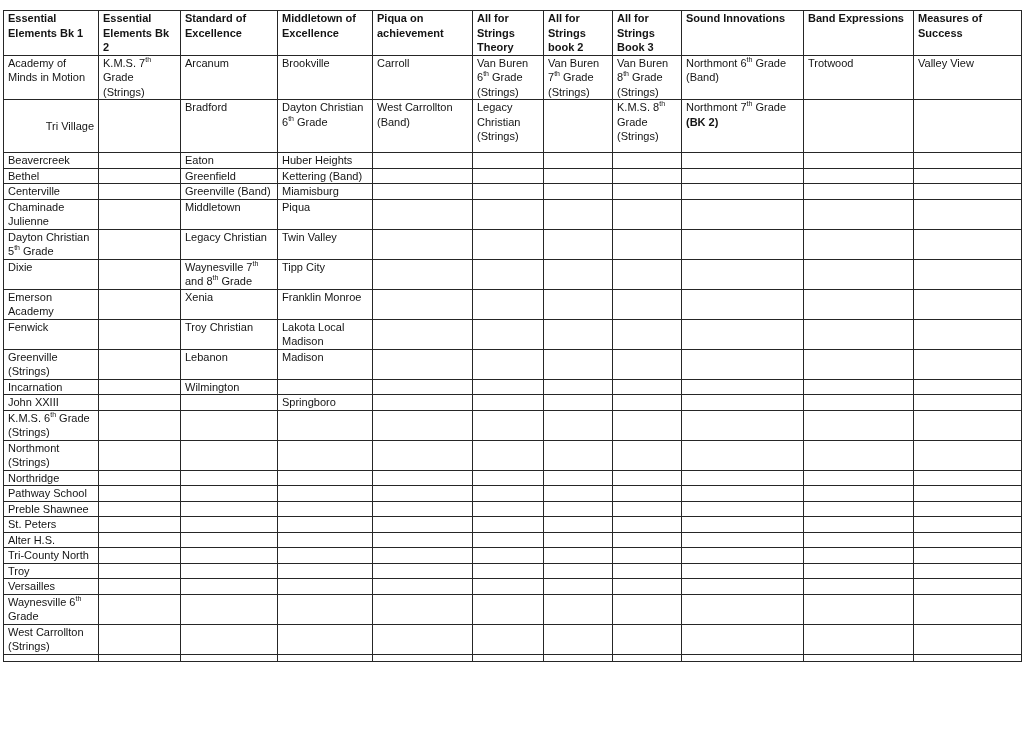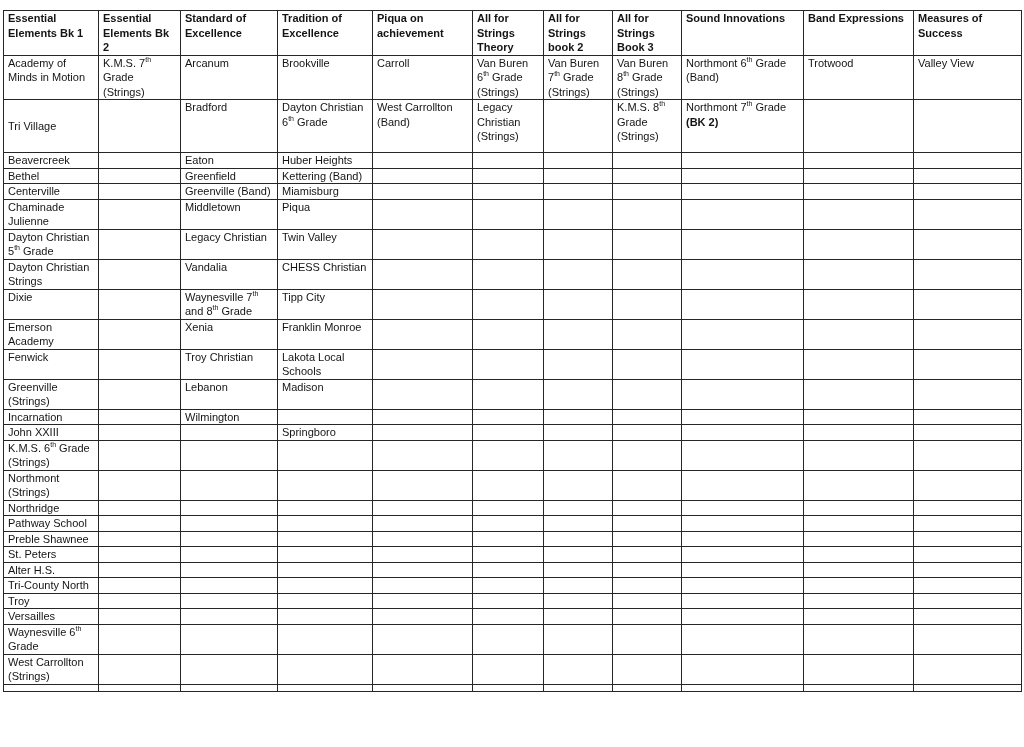--- a/index.html
+++ b/index.html
@@ -86,21 +86,21 @@
         <col>
         <col>
         <col>
         <col>
       </colgroup>
     <thead>
       <tr>
           <th>Essential Elements Bk 1</th>
           <th>Essential Elements Bk 2</th>
           <th>Standard of Excellence</th>
-          <th>Tradition of Excellence</th>
+          <th>Middletown of Excellence</th>
           <th>Piqua on achievement</th>
           <th>All for Strings Theory</th>
           <th>All for Strings book 2</th>
           <th>All for Strings Book 3</th>
           <th>Sound Innovations</th>
           <th>Band Expressions</th>
           <th>Measures of Success</th>
         </tr>
     </thead>
     <tbody>
@@ -111,21 +111,21 @@
           <td>Brookville</td>
           <td>Carroll</td>
           <td>Van Buren 6<sup>th</sup> Grade (Strings)</td>
           <td>Van Buren 7<sup>th</sup> Grade (Strings)</td>
           <td>Van Buren 8<sup>th</sup> Grade (Strings)</td>
           <td>Northmont 6<sup>th</sup> Grade (Band)</td>
           <td>Trotwood</td>
           <td>Valley View</td>
         </tr>
         <tr class="tall">
-          <td style="vertical-align: middle;">Tri Village</td>
+          <td style="vertical-align: middle; text-align: right;">Tri Village</td>
           <td></td>
           <td>Bradford</td>
           <td>Dayton Christian 6<sup>th</sup> Grade</td>
           <td>West Carrollton (Band)</td>
           <td>Legacy Christian (Strings)</td>
           <td></td>
           <td>K.M.S. 8<sup>th</sup> Grade (Strings)</td>
           <td>Northmont 7<sup>th</sup> Grade <b>(BK 2)</b></td>
           <td></td>
           <td></td>
@@ -189,33 +189,20 @@
           <td>Twin Valley</td>
           <td></td>
           <td></td>
           <td></td>
           <td></td>
           <td></td>
           <td></td>
           <td></td>
         </tr>
         <tr>
-          <td>Dayton Christian Strings</td>
-          <td></td>
-          <td>Vandalia</td>
-          <td>CHESS Christian</td>
-          <td></td>
-          <td></td>
-          <td></td>
-          <td></td>
-          <td></td>
-          <td></td>
-          <td></td>
-        </tr>
-        <tr>
           <td>Dixie</td>
           <td></td>
           <td>Waynesville 7<sup>th</sup> and 8<sup>th</sup> Grade</td>
           <td>Tipp City</td>
           <td></td>
           <td></td>
           <td></td>
           <td></td>
           <td></td>
           <td></td>
@@ -231,21 +218,21 @@
           <td></td>
           <td></td>
           <td></td>
           <td></td>
           <td></td>
         </tr>
         <tr>
           <td>Fenwick</td>
           <td></td>
           <td>Troy Christian</td>
-          <td>Lakota Local Schools</td>
+          <td>Lakota Local Madison</td>
           <td></td>
           <td></td>
           <td></td>
           <td></td>
           <td></td>
           <td></td>
           <td></td>
         </tr>
         <tr>
           <td>Greenville (Strings)</td>

